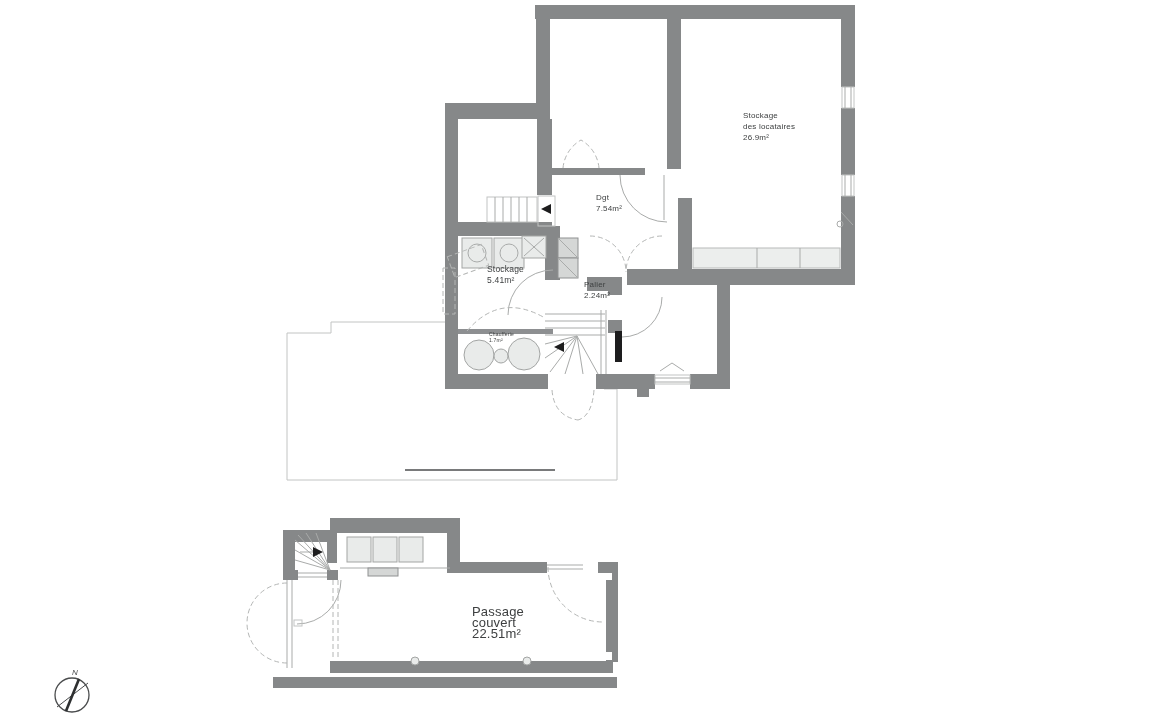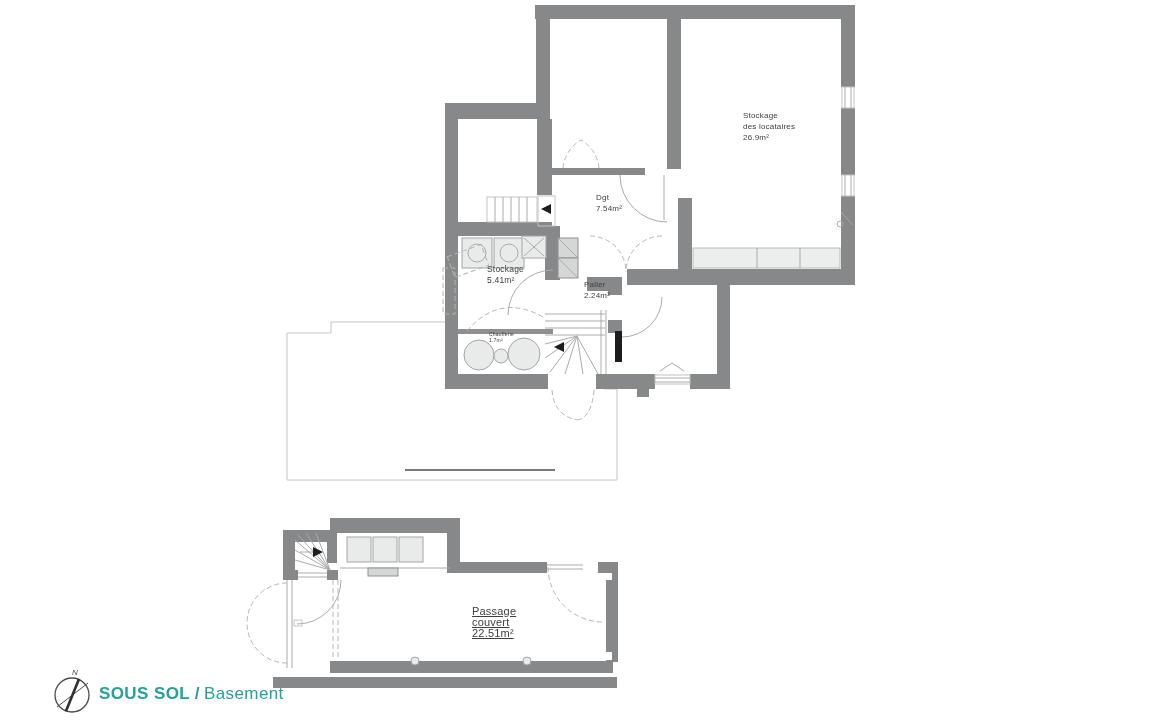--- a/index.html
+++ b/index.html
@@ -230,25 +230,22 @@
   <div class="lbl" style="left:584px;top:279px;">
     <span class="rm">Palier</span>
     <span class="rm">2.24m²</span>
   </div>
 
   <div class="lbl lbl-tiny" style="left:489px;top:331px;">
     <span class="rm">Chaufferie</span>
     <span class="rm">1.7m²</span>
   </div>
 
-  <div class="lbl" style="left:472px;top:606px;font-size:11px;text-decoration:underline;">
+  <div class="lbl" style="left:472px;top:606px;font-size:13px;">
     <span class="rm">Passage</span>
     <span class="rm">couvert</span>
     <span class="rm">22.51m²</span>
   </div>
 
   <div id="north-label">N</div>
 
-  <div id="title">
-    <span class="t1">SOUS SOL /</span><span class="t2">Basement</span>
-  </div>
 
 </div>
 
 </body></html>

